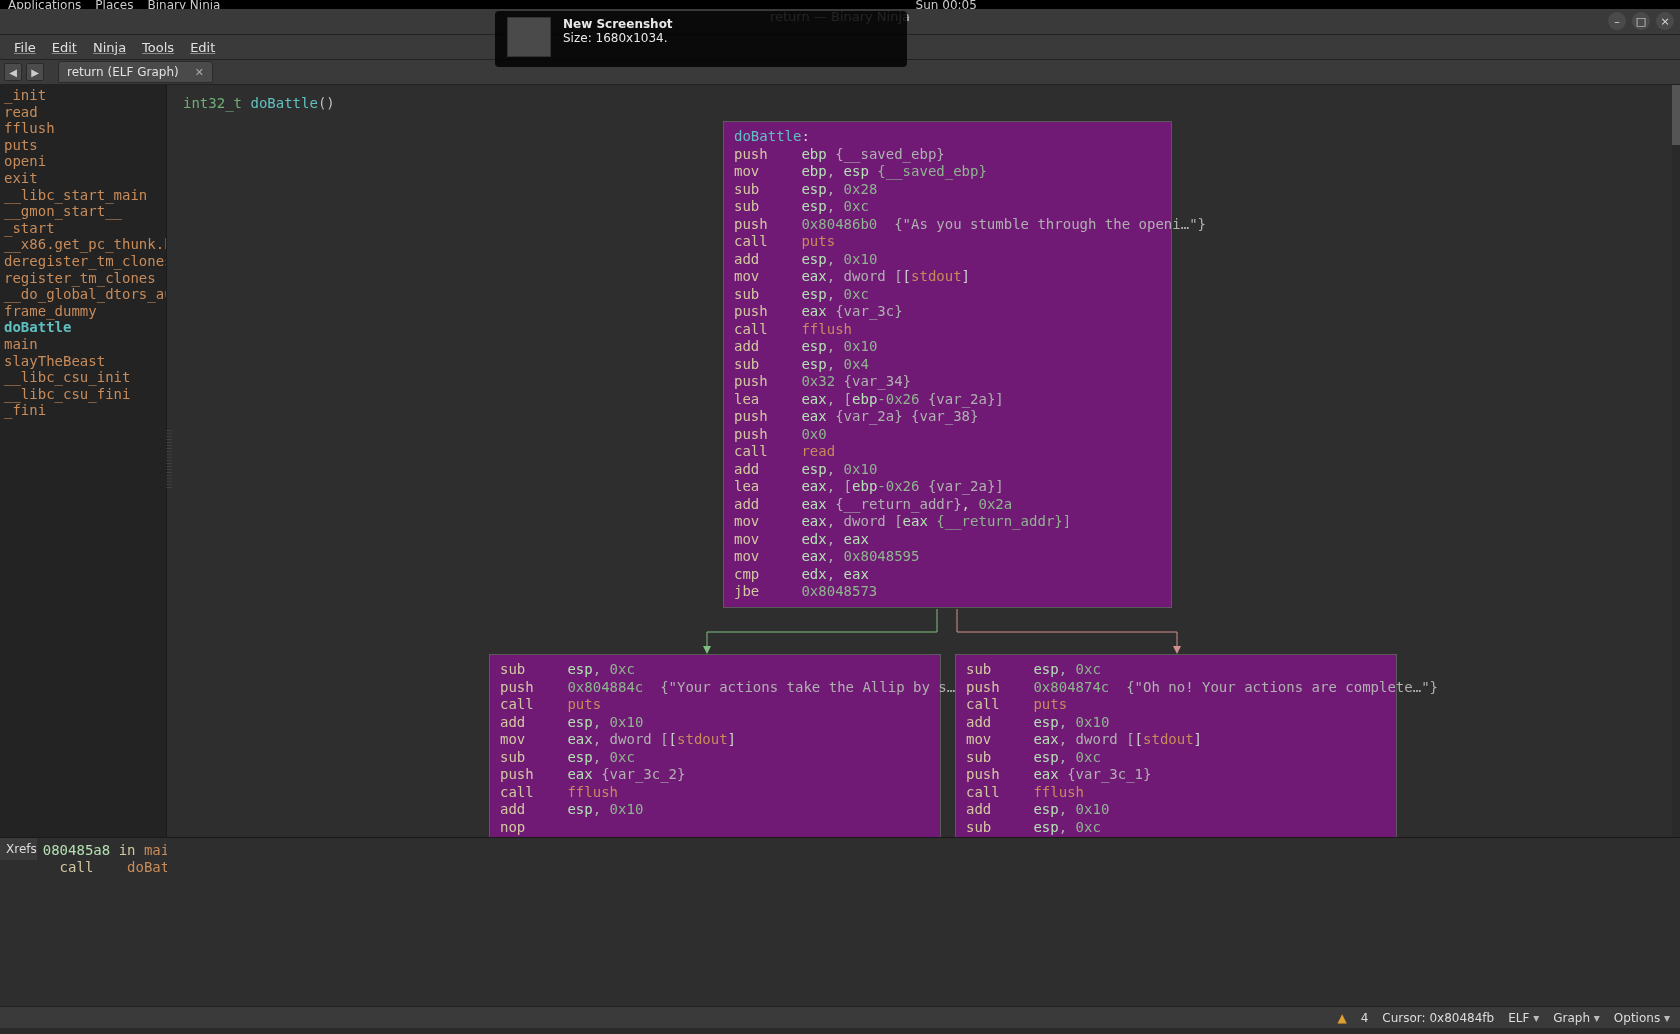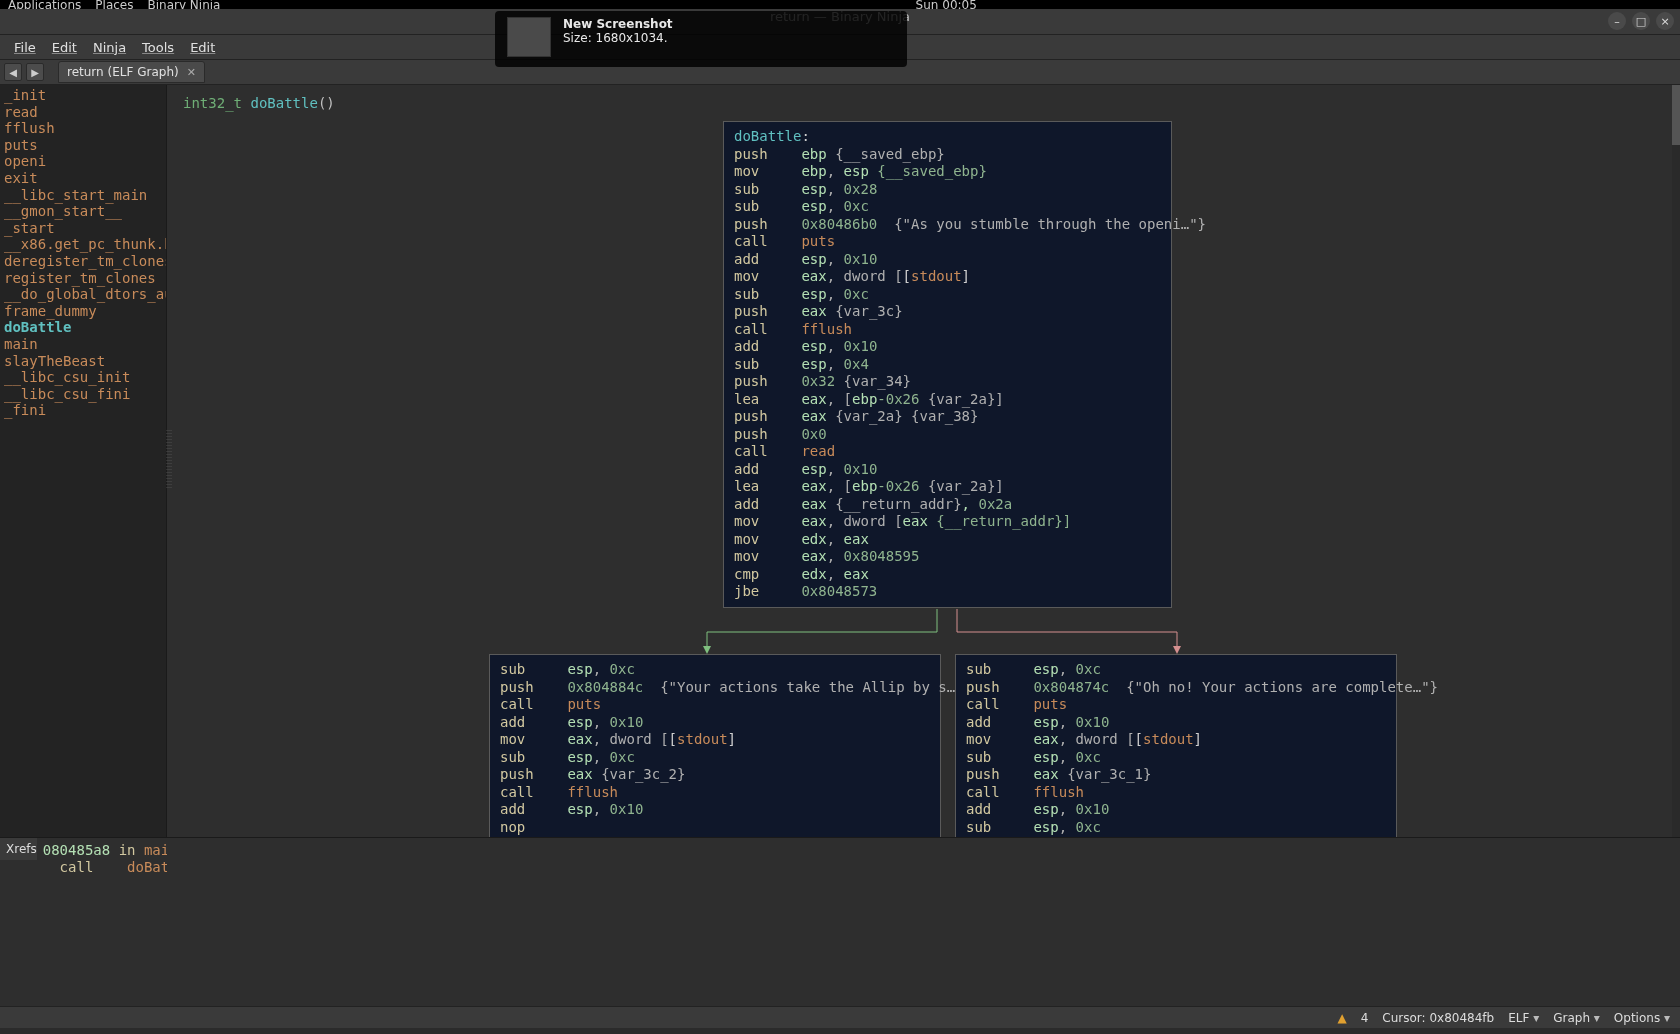--- a/index.html
+++ b/index.html
@@ -64,21 +64,21 @@
     border-bottom: 1px solid #222;
   }
   .navbtn {
     width: 18px; height: 18px;
     background: #4c4c4c; border: 1px solid #2a2a2a;
     border-radius: 2px;
     display: flex; align-items: center; justify-content: center;
     font-size: 10px; color: #ccc; cursor: pointer;
   }
   .tab {
-    height: 22px; display: flex; align-items: center; gap: 8px;
+    height: 22px; display: flex; align-items: center; gap: 16px;
     background: #4a4a4a; border-radius: 3px 3px 0 0;
     padding: 0 8px; font-size: 12px; color: #e0e0e0;
     border: 1px solid #2a2a2a;
   }
   .tab .x { color: #aaa; cursor: pointer; font-size: 11px; }
 
   
   .workspace {
     display: flex; height: 752px; width: 100%;
     background: #2e2e2e;
@@ -101,21 +101,21 @@
   .sig {
     position: absolute; left: 16px; top: 10px;
     color: #888;
   }
   .sig .type { color: #6fae76; }
   .sig .fn { color: #60c0c0; }
   .sig .paren { color: #bfbfbf; }
 
   .block {
     position: absolute;
-    background: #0f172a;
+    background: #701a75;
     border: 1px solid #5a5a5a;
     padding: 6px 10px 6px 10px;
     line-height: 17.5px;
     white-space: pre;
   }
   .block.main  { left: 556px; top: 36px;  width: 449px; }
   .block.left  { left: 322px; top: 569px; width: 452px; }
   .block.right { left: 788px; top: 569px; width: 442px; }
 
   

